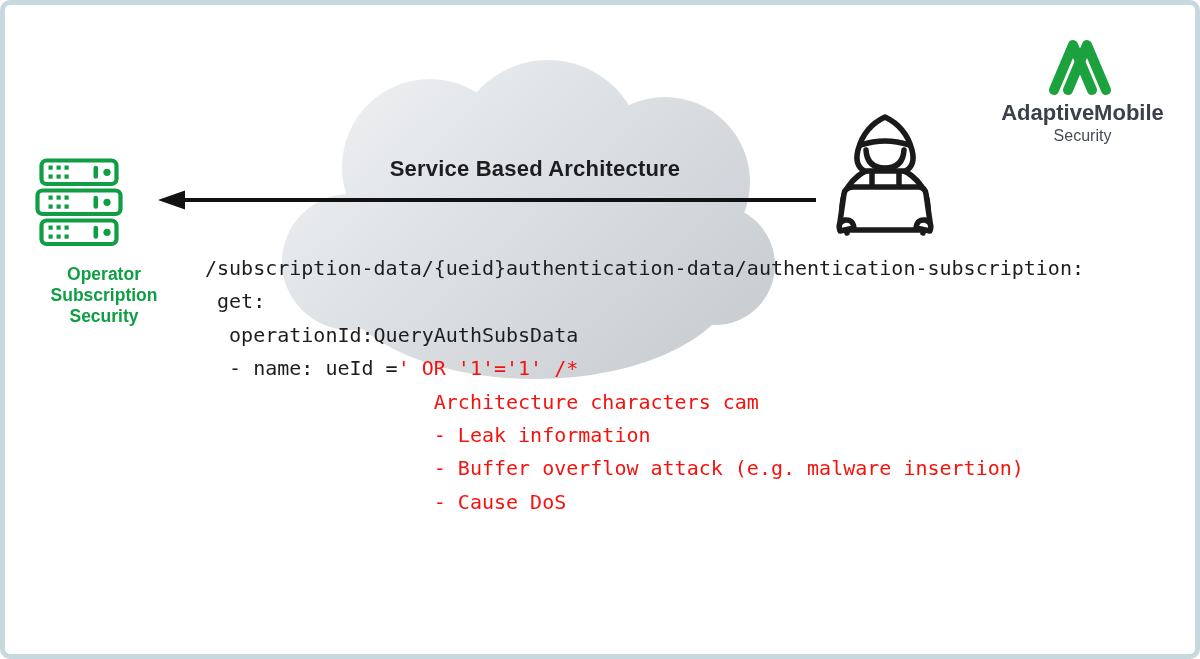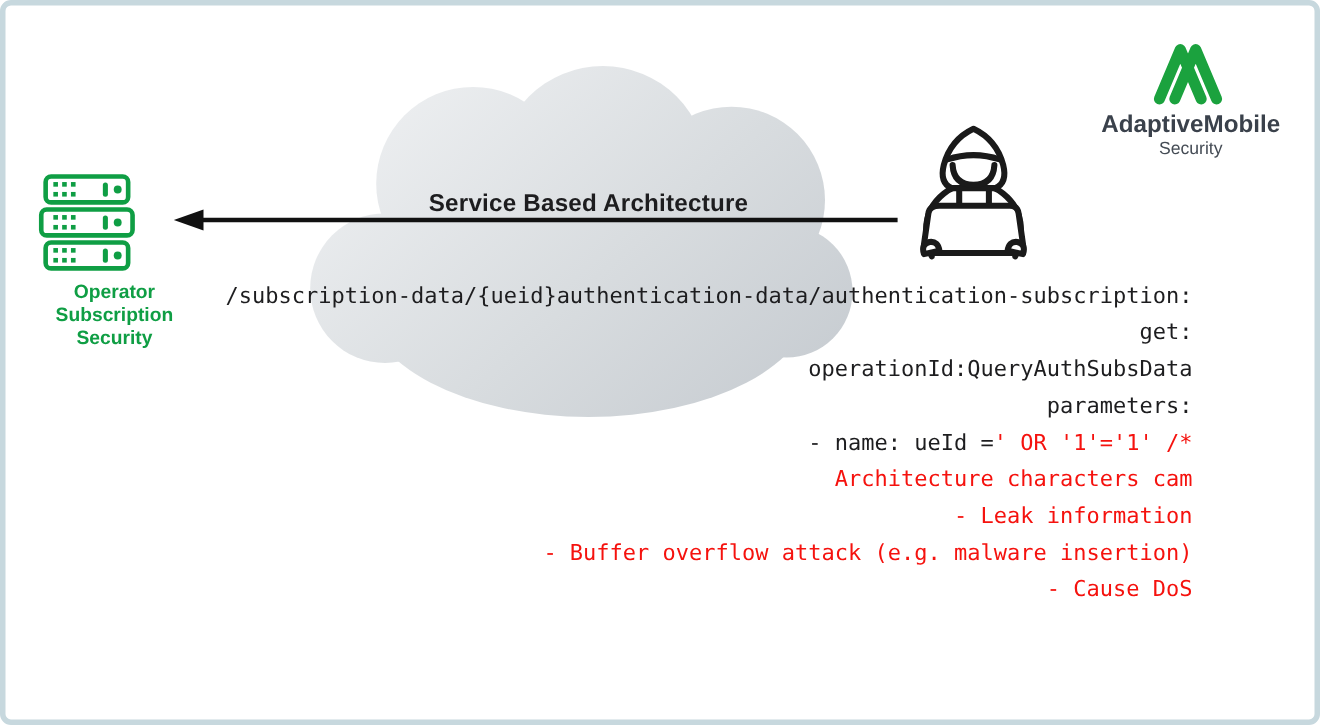--- a/index.html
+++ b/index.html
@@ -20,48 +20,47 @@
     position:absolute;inset:0;border:5px solid var(--frame-border);
     border-radius:10px;box-sizing:border-box;pointer-events:none;z-index:10;
   }
   
   .cloud{position:absolute;left:260px;top:40px;z-index:1;}
   
   .sba-title{
     position:absolute;left:385px;top:156px;width:300px;z-index:3;
     text-align:center;font-size:22px;font-weight:bold;color:var(--ink);
     letter-spacing:.2px;
-    margin-top:16px;
   }
   
   .arrow{position:absolute;left:150px;top:180px;z-index:3;}
   .arrow line{stroke:#111;stroke-width:4;}
   .arrow polygon{fill:#111;}
   
   .database{position:absolute;left:24px;top:150px;width:160px;z-index:3;text-align:center;}
   .server-svg .chassis{fill:#fff;stroke:var(--db-green);stroke-width:4.2;}
   .server-svg .detail{fill:var(--db-green);}
-  .db-label{font-size:17.5px;font-weight:bold;color:var(--db-green);line-height:21px;}
+  .db-label{margin-top:10px;font-size:17.5px;font-weight:bold;color:var(--db-green);line-height:21px;}
   
   .attacker{position:absolute;left:820px;top:100px;z-index:3;}
   .attacker .ln{fill:none;stroke:#1a1a1a;stroke-width:5.5;stroke-linecap:round;stroke-linejoin:round;}
   .attacker .solid{fill:#fff;stroke:#1a1a1a;stroke-width:5.5;stroke-linecap:round;stroke-linejoin:round;}
   
   .logo{position:absolute;left:990px;top:32px;width:185px;z-index:3;text-align:center;}
   .logo-mark{display:block;margin:0 auto;}
   .logo-mark path{fill:none;stroke:var(--brand-green);stroke-width:10;stroke-linecap:round;stroke-linejoin:round;}
   .logo-brand{font-size:22px;font-weight:bold;color:var(--logo-text);margin-top:2px;}
   .logo-sub{font-size:16px;color:#454c55;margin-top:1px;}
   
   .code{
     position:absolute;left:205px;top:252px;z-index:2;
     font-family:"DejaVu Sans Mono","Liberation Mono",monospace;
     font-size:20px;line-height:33.4px;color:var(--ink);
   }
-  .code-line{white-space:pre;text-align:right;}
+  .code-line{white-space:pre;}
   .code-line .seg-red{color:var(--alert-red);}
 </style>
 </head>
 <body>
 
 <div class="frame"></div>
 
 <svg class="cloud" width="540" height="350" viewBox="260 40 540 350">
   <defs>
     <linearGradient id="cloudGrad" gradientUnits="userSpaceOnUse" x1="400" y1="50" x2="700" y2="380">
@@ -151,19 +150,18 @@
     <path d="M1070 90 L 1089 45 L 1108 90"></path>
   </svg>
   <div class="logo-brand">AdaptiveMobile</div>
   <div class="logo-sub">Security</div>
 </div>
 
 <div class="code">
   <div class="code-line"><span class="seg-ink">/subscription-data/{ueid}authentication-data/authentication-subscription:</span><span class="seg-red"></span></div>
   <div class="code-line"><span class="seg-ink"> get:</span><span class="seg-red"></span></div>
   <div class="code-line"><span class="seg-ink">  operationId:QueryAuthSubsData</span><span class="seg-red"></span></div>
-  <div class="code-line"><span class="seg-ink">parameters:</span><span class="seg-red"></span></div>
   <div class="code-line"><span class="seg-ink">  - name: ueId =</span><span class="seg-red">' OR '1'='1' /*</span></div>
   <div class="code-line"><span class="seg-ink"></span><span class="seg-red">                   Architecture characters cam</span></div>
   <div class="code-line"><span class="seg-ink"></span><span class="seg-red">                   - Leak information</span></div>
   <div class="code-line"><span class="seg-ink"></span><span class="seg-red">                   - Buffer overflow attack (e.g. malware insertion)</span></div>
   <div class="code-line"><span class="seg-ink"></span><span class="seg-red">                   - Cause DoS</span></div>
 </div>
 
 </body></html>

